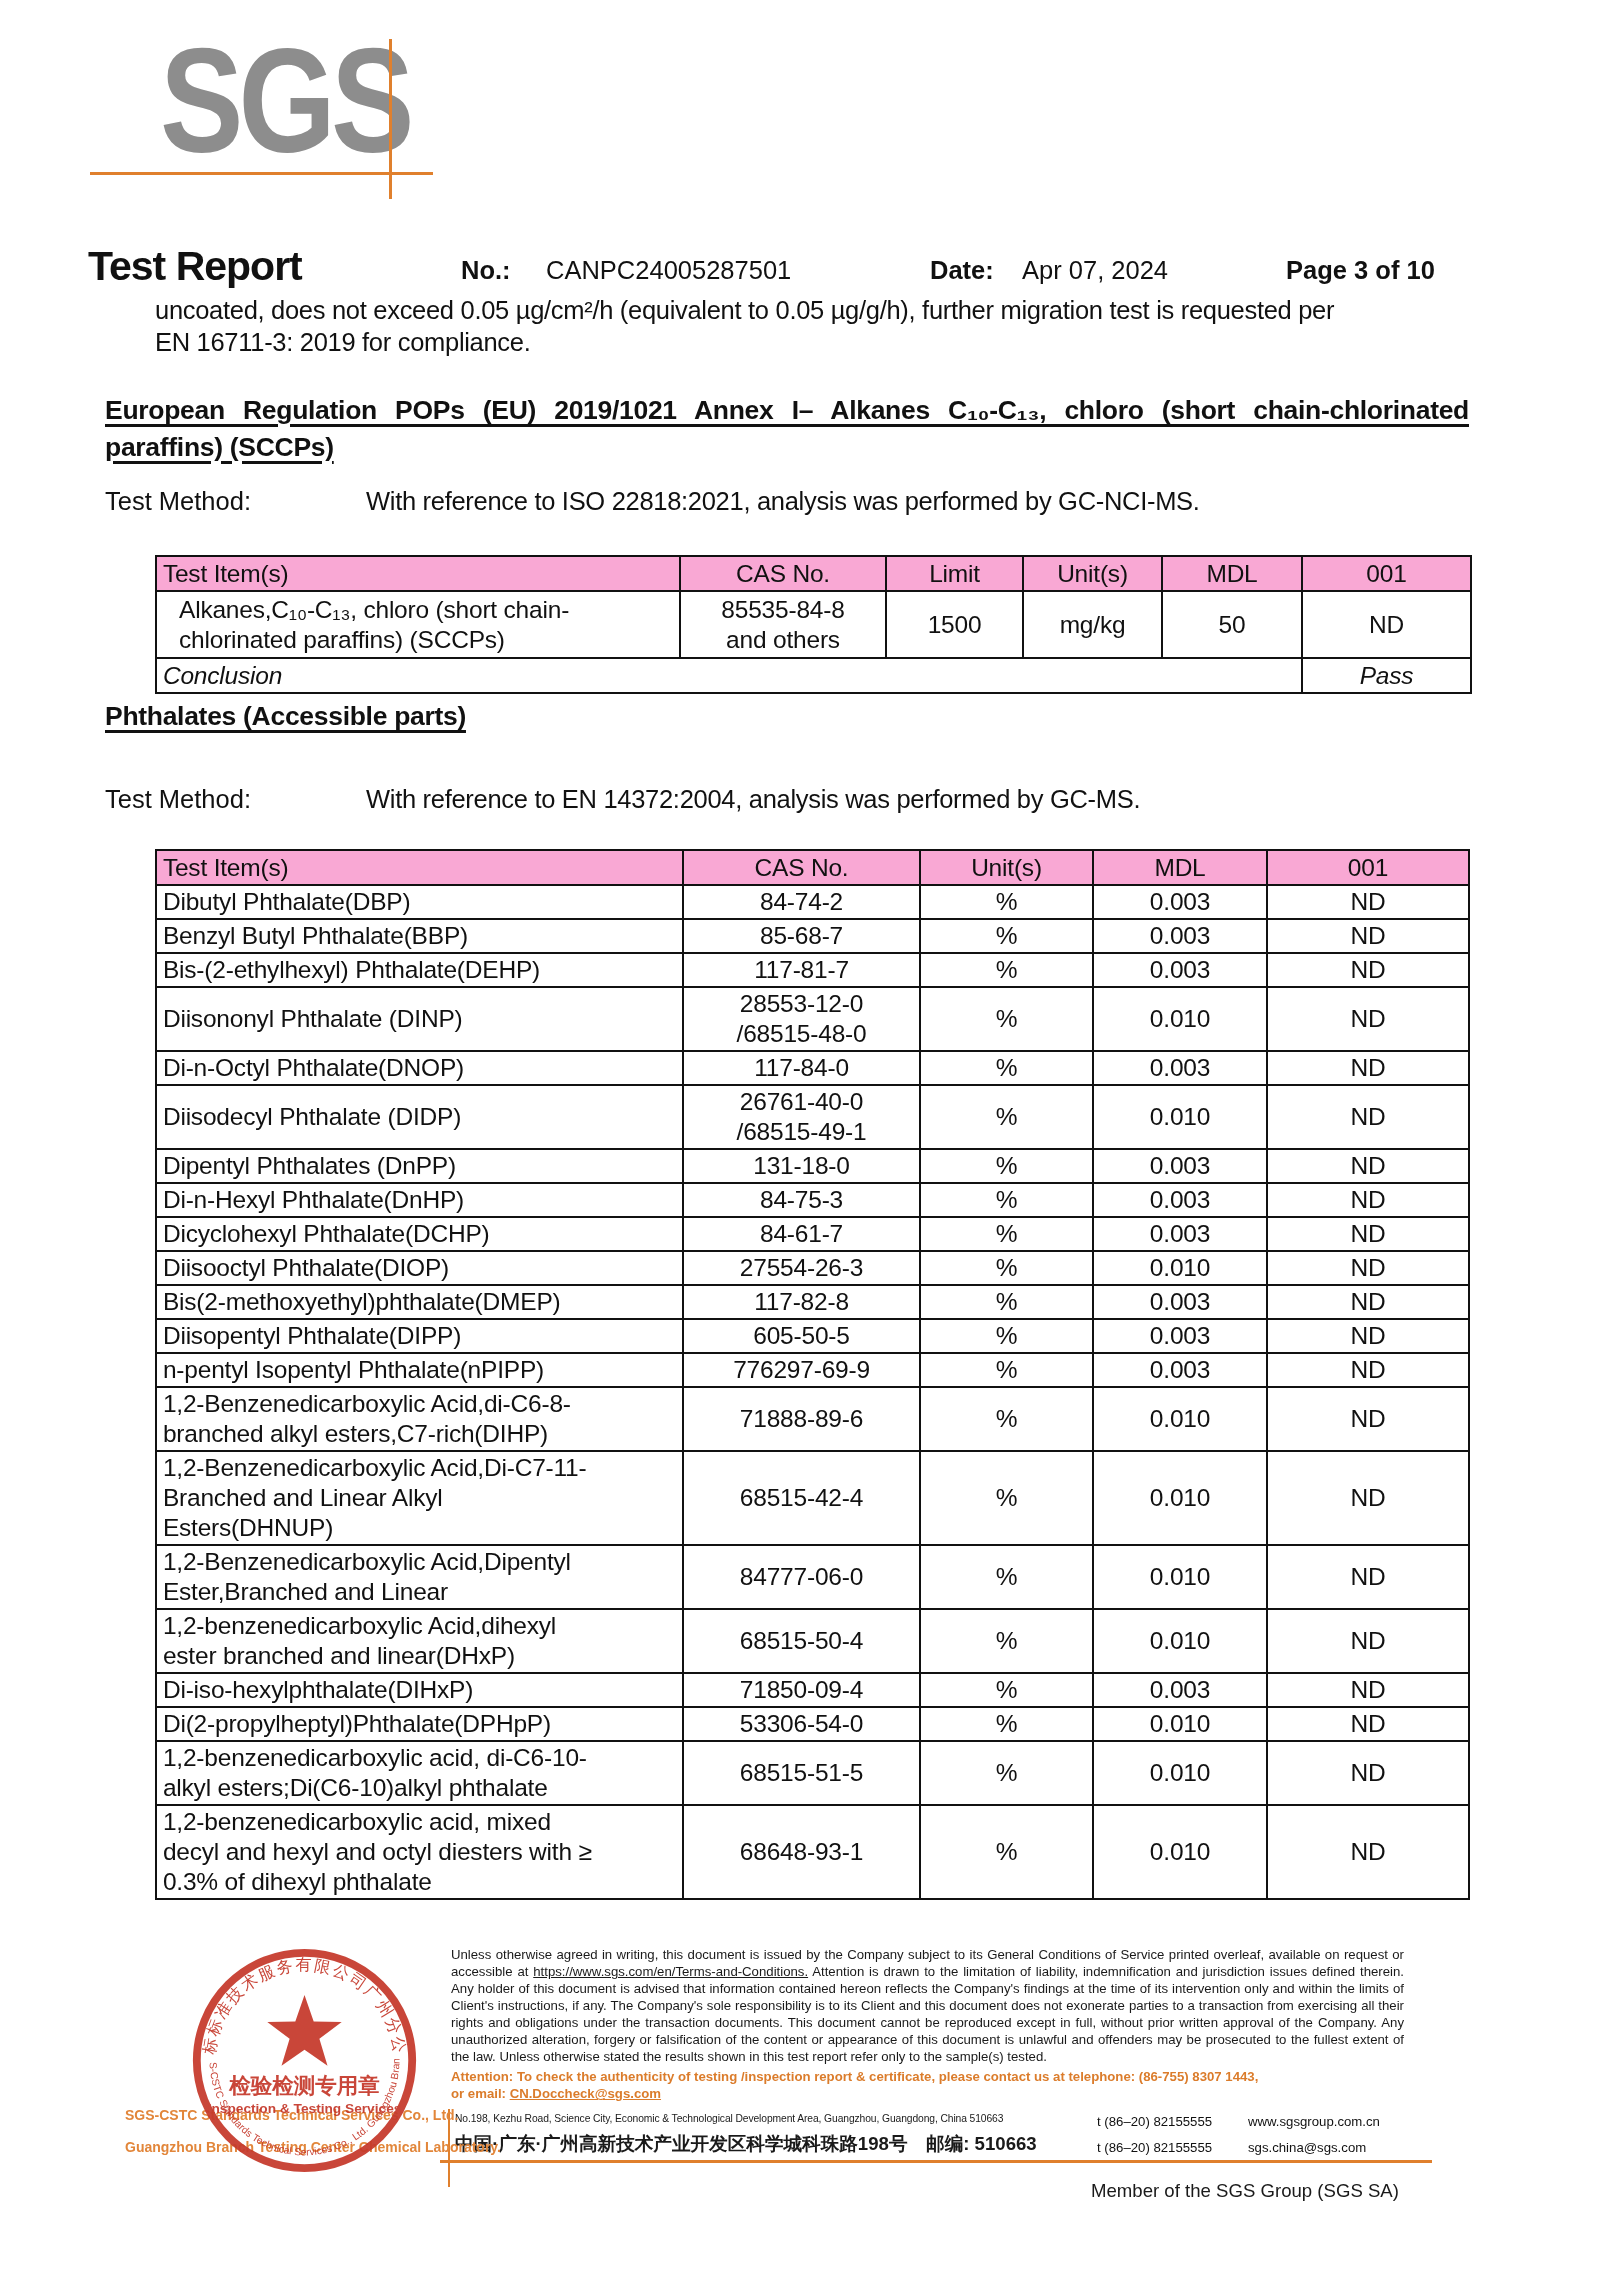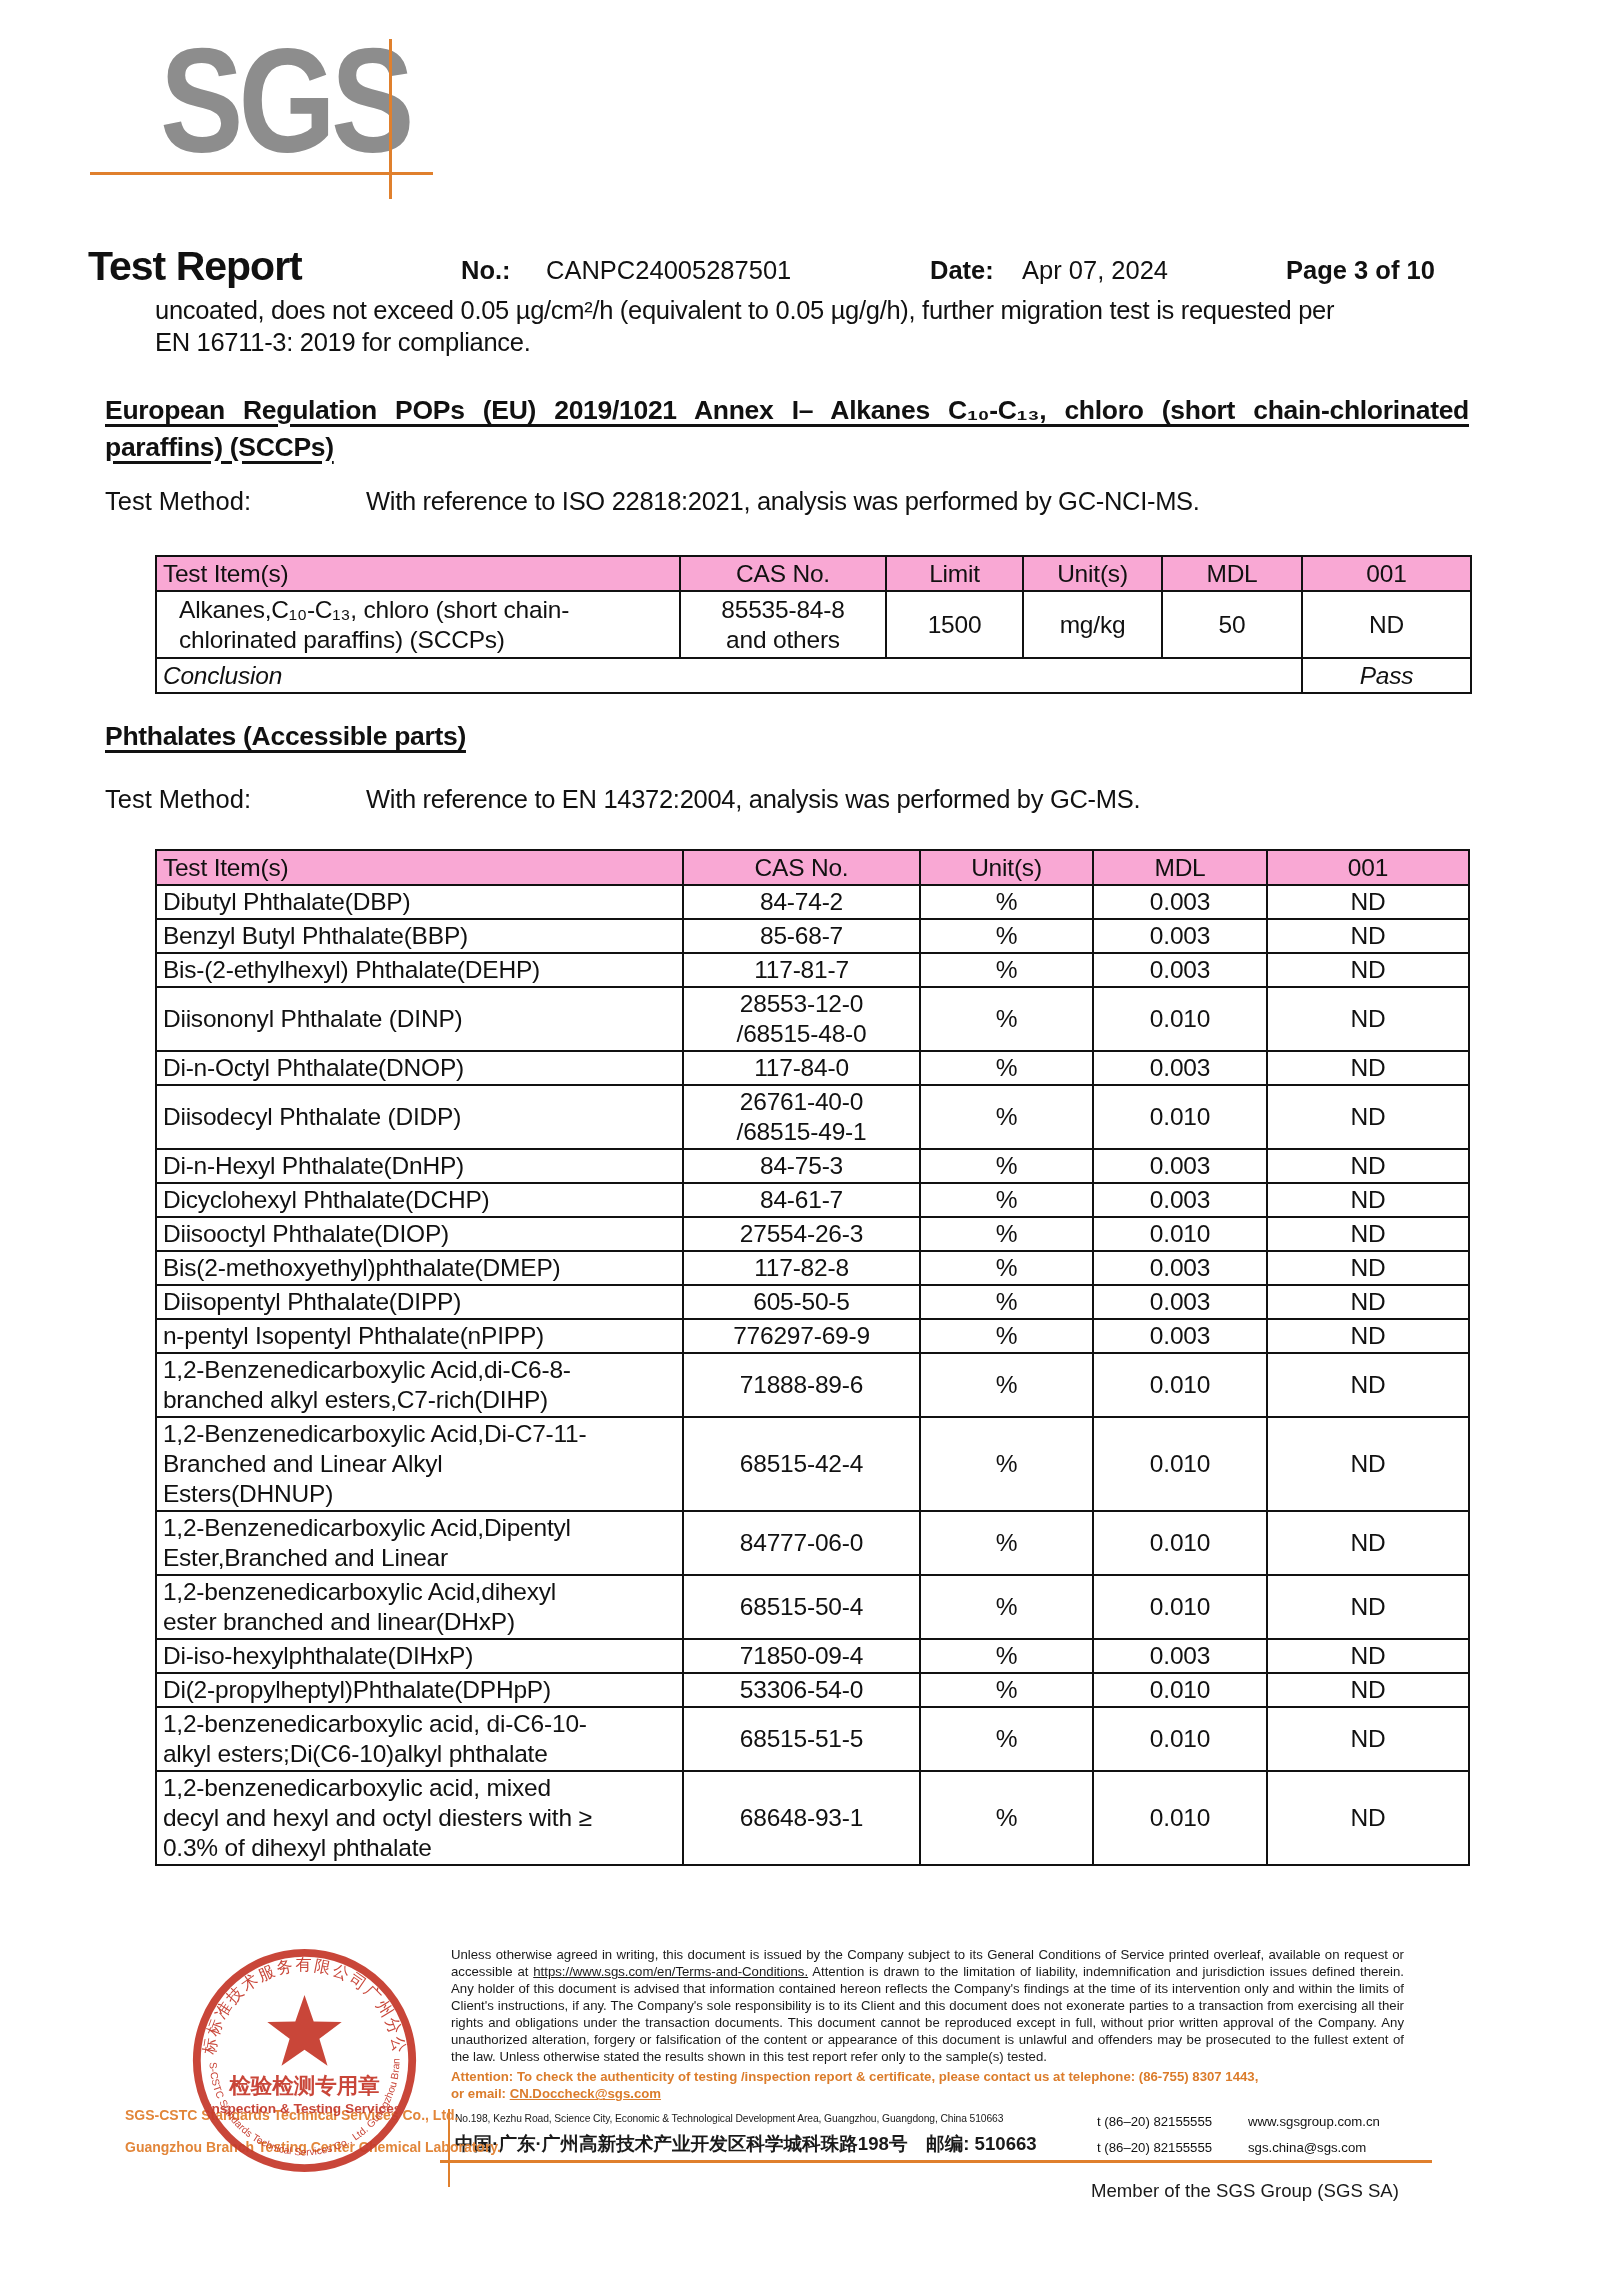--- a/index.html
+++ b/index.html
@@ -117,21 +117,21 @@
       <td class="center">50</td>
       <td class="center">ND</td>
     </tr>
     <tr>
       <td class="left bold" colspan="5" style="height:31px;">Conclusion</td>
       <td class="center bold">Pass</td>
     </tr>
   </tbody>
     </table>
 
-  <div class="sec-head" style="top:721px;">
+  <div class="sec-head" style="top:701px;">
     <span class="l2" style="margin-top:0;">Phthalates (Accessible parts)</span>
   </div>
   <span class="tm-lbl" style="top:785px;">Test Method:</span>
   <span class="tm-val" style="top:785px;">With reference to EN 14372:2004, analysis was performed by GC-MS.</span>
 
   <table class="rpt abs" style="left:155px;top:849px;width:1314px;">
     <colgroup>
       <col style="width:527px;">
         <col style="width:237px;">
         <col style="width:173px;">
@@ -193,20 +193,27 @@
         <tr>
           <td class="left prewrap">Diisodecyl Phthalate (DIDP)</td>
           <td class="center prewrap">26761-40-0
 /68515-49-1</td>
           <td class="center">%</td>
           <td class="center">0.010</td>
           <td class="center">ND</td>
         </tr>
 
 
+        <tr>
+          <td class="left prewrap">Dipentyl Phthalates (DnPP)</td>
+          <td class="center prewrap">131-18-0</td>
+          <td class="center">%</td>
+          <td class="center">0.003</td>
+          <td class="center">ND</td>
+        </tr>
 
         <tr>
           <td class="left prewrap">Di-n-Hexyl Phthalate(DnHP)</td>
           <td class="center prewrap">84-75-3</td>
           <td class="center">%</td>
           <td class="center">0.003</td>
           <td class="center">ND</td>
         </tr>
 
         <tr>

